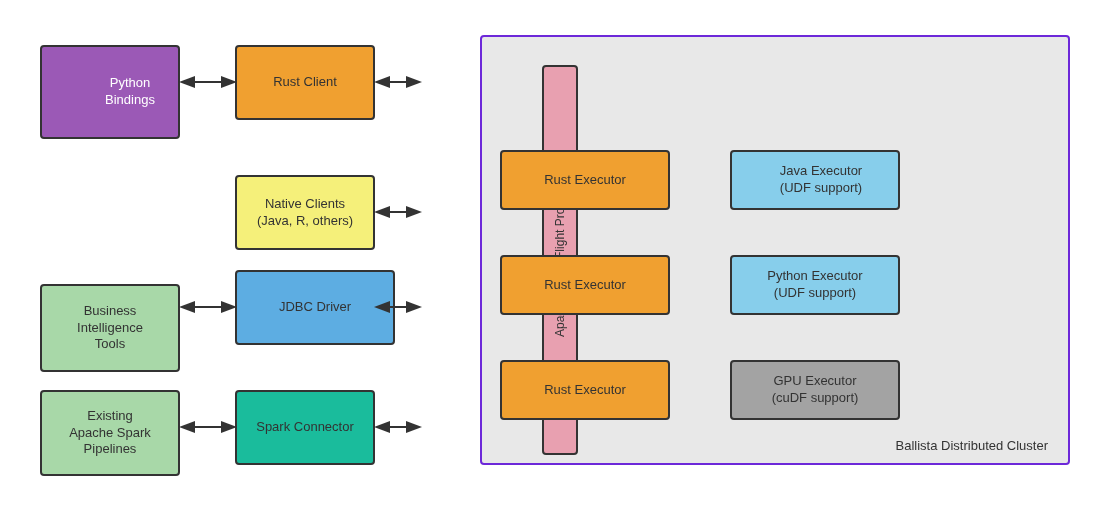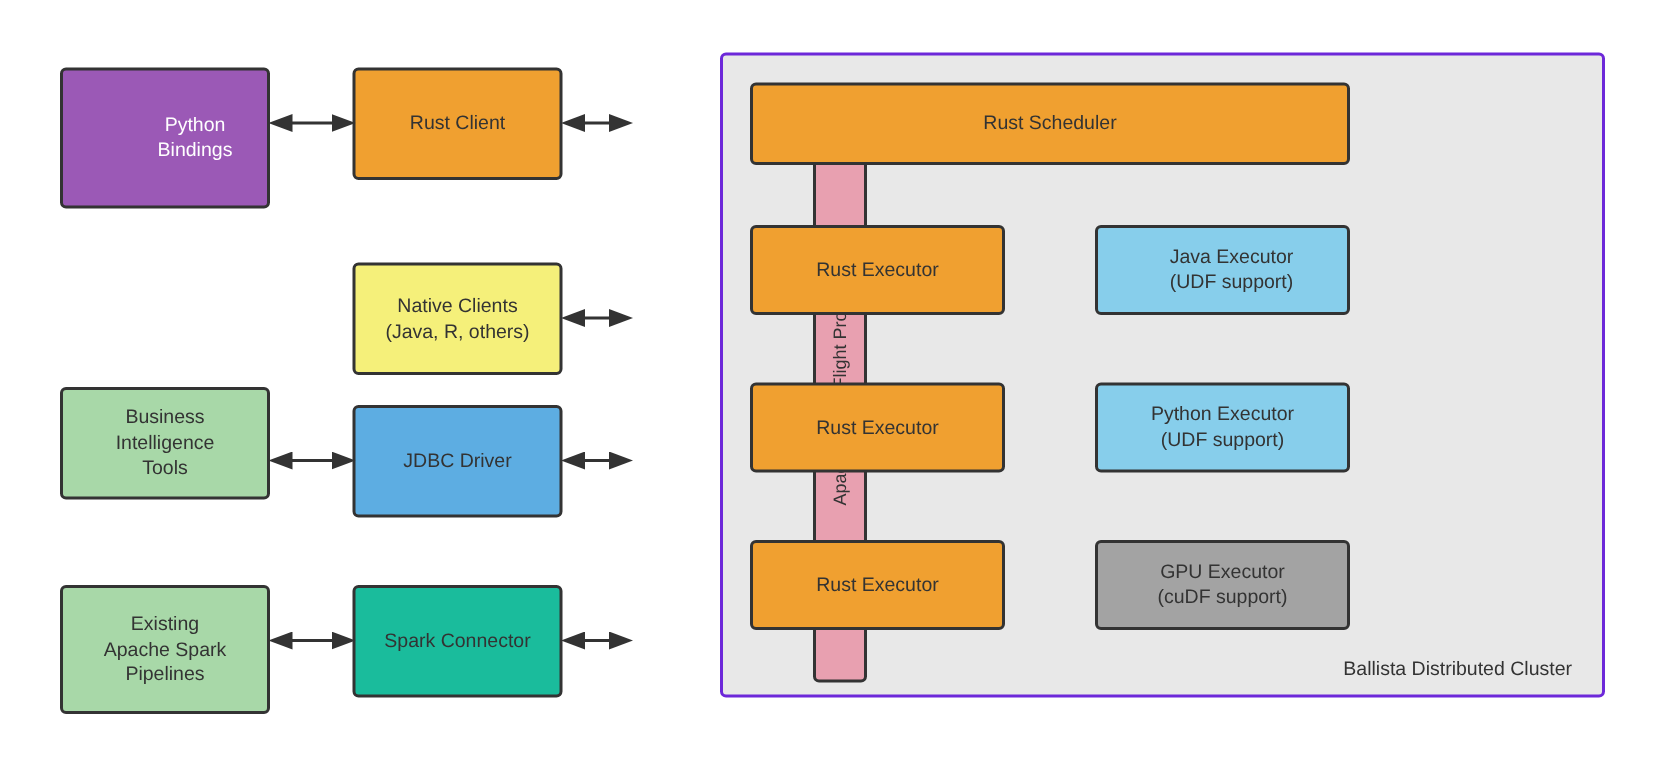--- a/index.html
+++ b/index.html
@@ -41,23 +41,23 @@
       width: 140px;
       height: 94px;
       left: 20px;
       top: 30px;
       padding-left: 48px;
     }
     .bi-tools {
       background: #a8d8a8;
       color: #333;
       width: 140px;
-      height: 75px;
+      height: 88px;
       left: 20px;
-      top: 243px;
+      top: 269px;
     }
     .spark-pipelines {
       background: #a8d8a8;
       color: #333;
       width: 140px;
       height: 86px;
       left: 20px;
       top: 375px;
     }
 
@@ -74,21 +74,21 @@
       background: #f5f07a;
       color: #333;
       width: 140px;
       height: 75px;
       left: 215px;
       top: 160px;
     }
     .jdbc-driver {
       background: #5dade2;
       color: #333;
-      width: 140px;
+      width: 160px;
       height: 75px;
       left: 215px;
       top: 255px;
     }
     .spark-connector {
       background: #1abc9c;
       color: #333;
       width: 140px;
       height: 75px;
       left: 215px;
@@ -238,23 +238,20 @@
     <span>JDBC Driver</span>
   </div>
   <div class="box spark-connector">
     <span>Spark Connector</span>
   </div>
 
   <div class="arrow-protocol">
     <span>Apache Arrow Flight Protocol</span>
   </div>
 
-  <div class="box rust-scheduler">
-    <span>Rust Scheduler</span>
-  </div>
 
   <div class="box rust-exec-1">
     <span>Rust Executor</span>
   </div>
   <div class="box java-exec">
     <span>Java Executor<br>(UDF support)</span>
   </div>
 
   <div class="box rust-exec-2">
     <span>Rust Executor</span>

